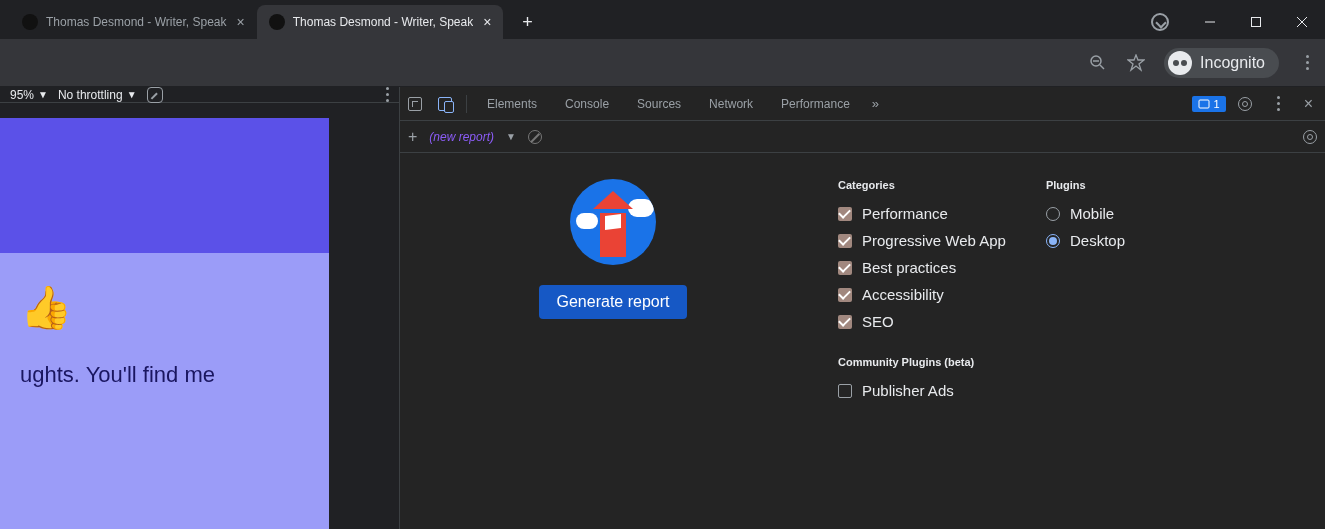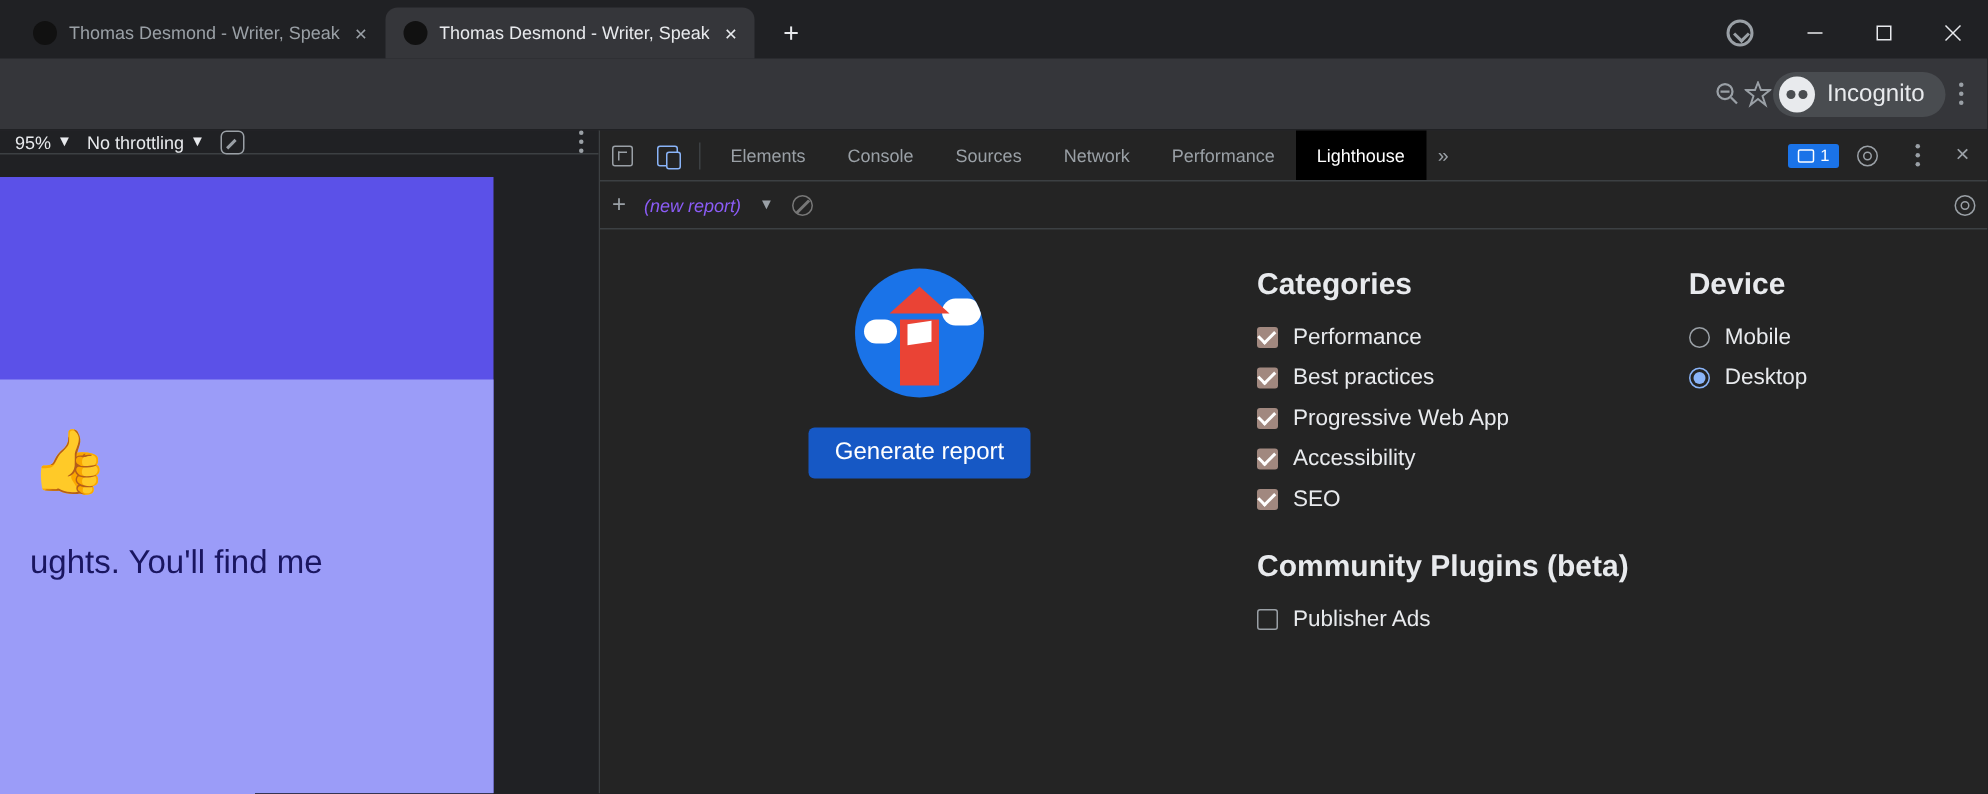--- a/index.html
+++ b/index.html
@@ -12,21 +12,21 @@
   .tab .dot { width: 16px; height: 16px; border-radius: 50%; background: #111; margin-right: 8px; flex-shrink: 0; }
   .tab .title { white-space: nowrap; overflow: hidden; text-overflow: ellipsis; flex: 1; }
   .tab .close { margin-left: 10px; font-size: 14px; line-height: 1; color: inherit; cursor: pointer; }
   .newtab { width: 28px; height: 28px; margin-left: 10px; display: flex; align-items: center; justify-content: center; color: #e8eaed; font-size: 18px; cursor: pointer; margin-bottom: 3px;}
   .win-controls { margin-left: auto; display: flex; align-items: center; height: 34px; }
   .circle-icon { width: 18px; height: 18px; border: 2px solid #9aa0a6; border-radius: 50%; position: relative; margin-right: 18px; }
   .circle-icon::after { content:''; position:absolute; left:4px; top:4px; width:6px; height:6px; border-left:2px solid #9aa0a6; border-bottom:2px solid #9aa0a6; transform:rotate(-45deg); }
   .wc { width: 46px; height: 34px; display: flex; align-items: center; justify-content: center; color: #e8eaed; cursor: pointer; }
 
   
-  .toolbar { height: 48px; background: #35363a; display: flex; align-items: center; justify-content: flex-end; padding: 0 8px; border-bottom: 1px solid #202124;}
+  .toolbar { height: 48px; background: #35363a; display: flex; align-items: center; justify-content: flex-end; padding: 0 8px; gap: 18px; border-bottom: 1px solid #202124;}
   .tb-icon { width: 20px; height: 20px; display:flex; align-items:center; justify-content:center; color:#9aa0a6; cursor:pointer; }
   .incognito { display: flex; align-items: center; background: #494c50; border-radius: 16px; height: 30px; padding: 0 14px 0 4px; gap: 8px; }
   .incognito .iicon { width: 24px; height: 24px; border-radius: 50%; background: #e8eaed; display:flex; align-items:center; justify-content:center; }
   .spyglasses { width:14px; height:8px; position:relative; }
   .spyglasses::before, .spyglasses::after { content:''; position:absolute; width:6px; height:6px; border-radius:50%; background:#494c50; top:1px; }
   .spyglasses::before { left:0; } .spyglasses::after { right:0; }
   .dots3 { display:flex; flex-direction:column; gap:3px; }
   .dots3 span { width:3px; height:3px; border-radius:50%; background:#9aa0a6; }
 
   
@@ -76,21 +76,21 @@
   .roof{position:absolute;left:23px;top:12px;width:0;height:0;border-left:20px solid transparent;border-right:20px solid transparent;border-bottom:18px solid #ea4335;}
   .win{position:absolute;left:35px;top:36px;width:16px;height:14px;background:#fff;transform:skewY(-8deg);}
   .cloud{position:absolute;background:#fff;border-radius:50%;}
   .c1{width:22px;height:16px;left:6px;top:34px;border-radius:10px;}
   .c2{width:26px;height:18px;right:2px;top:20px;border-radius:12px;}
   .genbtn{background:#0e639c;background:#1a5fd0;border:none;color:#fff;font-size:16px;font-weight:400;padding:8px 18px;border-radius:4px;cursor:pointer;}
   .genbtn{background:#1658c5;}
   .desc{margin-top:14px;font-size:15px;color:#e8eaed;line-height:1.4;}
   .desc a{color:#8ab4f8;text-decoration:underline;cursor:pointer;}
   .lh-mid, .lh-right { }
-  .sect-title{font-size:20px;font-weight:600;margin-bottom:14px;color:#e8eaed;}
+  .sect-title{font-size:11px;font-weight:600;margin-bottom:14px;color:#e8eaed;}
   .opt{display:flex;align-items:center;gap:10px;font-size:15px;margin-bottom:10px;color:#e8eaed;cursor:pointer;}
   .chk{width:14px;height:14px;background:#a1887f;border-radius:2px;position:relative;flex-shrink:0;}
   .chk.checked::after{content:'';position:absolute;left:3px;top:0px;width:5px;height:9px;border-right:2px solid #fff;border-bottom:2px solid #fff;transform:rotate(45deg);}
   .chk.empty{background:transparent;border:1.5px solid #9aa0a6;}
   .radio{width:14px;height:14px;border:1.5px solid #9aa0a6;border-radius:50%;position:relative;flex-shrink:0;}
   .radio.sel{border-color:#8ab4f8;}
   .radio.sel::after{content:'';position:absolute;inset:2px;background:#8ab4f8;border-radius:50%;}
   .sect2{margin-top:26px;}
 </style>
 </head>
@@ -195,21 +195,20 @@
         </div>
       <div class="icon-btn active">
           <div class="sq-icon devices"></div>
         </div>
       <div class="vsep"></div>
       <div class="dtab">Elements</div>
       <div class="dtab">Console</div>
       <div class="dtab">Sources</div>
       <div class="dtab">Network</div>
       <div class="dtab">Performance</div>
-      <div class="dtab active">Lighthouse</div>
       <div class="chev2">»</div>
       <div class="rtools">
         <div class="badge">
             <svg width="12" height="10">
               <rect x="1" y="1" width="10" height="8" rx="1" fill="none" stroke="#fff" stroke-width="1"></rect>
             </svg>
             <span>1</span>
           </div>
         <div class="icon-btn">
             <div class="gear"></div>
@@ -246,44 +245,44 @@
       </div>
 
       <div class="lh-mid">
         <div class="sect-title">Categories</div>
         <div class="opt">
             <div class="chk checked"></div>
             <span>Performance</span>
           </div>
         <div class="opt">
             <div class="chk checked"></div>
+            <span>Progressive Web App</span>
+          </div>
+        <div class="opt">
+            <div class="chk checked"></div>
             <span>Best practices</span>
-          </div>
-        <div class="opt">
-            <div class="chk checked"></div>
-            <span>Progressive Web App</span>
           </div>
         <div class="opt">
             <div class="chk checked"></div>
             <span>Accessibility</span>
           </div>
         <div class="opt">
             <div class="chk checked"></div>
             <span>SEO</span>
           </div>
 
         <div class="sect-title sect2">Community Plugins (beta)</div>
         <div class="opt">
             <div class="chk empty"></div>
             <span>Publisher Ads</span>
           </div>
       </div>
 
       <div class="lh-right">
-        <div class="sect-title">Device</div>
+        <div class="sect-title">Plugins</div>
         <div class="opt">
             <div class="radio"></div>
             <span>Mobile</span>
           </div>
         <div class="opt">
             <div class="radio sel"></div>
             <span>Desktop</span>
           </div>
       </div>
     </div>

